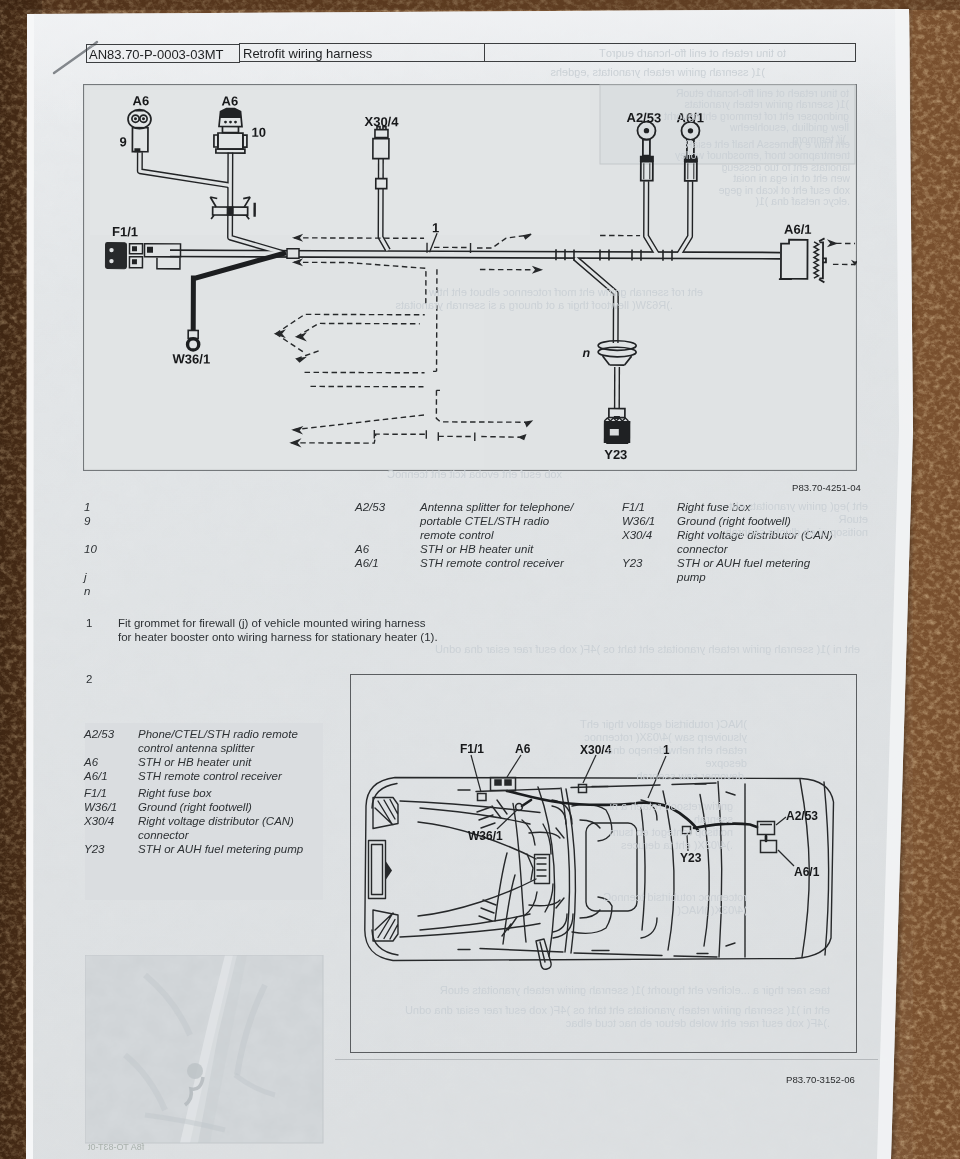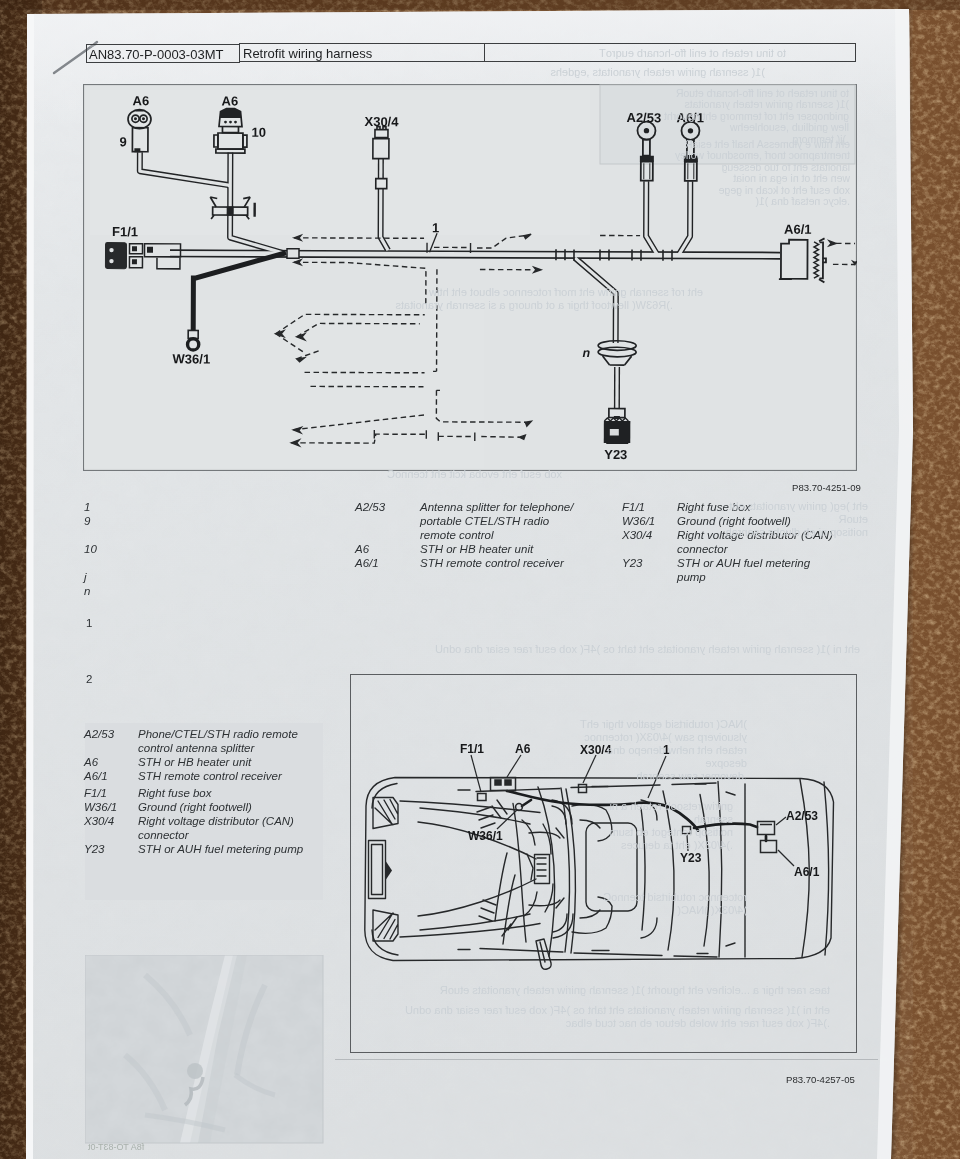--- a/index.html
+++ b/index.html
@@ -264,32 +264,33 @@
  <text x="583" y="355" font-family="Liberation Sans, sans-serif" font-style="italic" font-weight="bold" font-size="12.5px" fill="#17181a">n</text>
  </g>
 </svg>
 
 <div class="cell" style="left:86px;top:44px;width:154px;height:19px"></div>
 <div class="cell" style="left:239px;top:43px;width:246px;height:19px"></div>
 <div class="cell" style="left:484px;top:43px;width:372px;height:19px"></div>
 <div class="abs" style="left:89px;top:47px;font-size:13px;color:#1d1f21">AN83.70-P-0003-03MT</div>
 <div class="abs" style="left:243px;top:46px;font-size:13px;color:#1d1f21">Retrofit wiring harness</div>
 
-<div class="cap" style="left:792px;top:482px">P83.70-4251-09</div>
-<div class="cap" style="left:786px;top:1074px">P83.70-4257-05</div>
+<div class="cap" style="left:792px;top:482px">P83.70-4251-04</div>
+<div class="cap" style="left:786px;top:1074px">P83.70-3152-06</div>
 
 <div class="leg" style="left:84px;top:500px">1<br>9<br><br>10<br><br>j<br>n</div>
 
 <div class="leg" style="left:355px;top:500px">A2/53<br><br><br>A6<br>A6/1</div>
 <div class="leg" style="left:420px;top:500px">Antenna splitter for telephone/<br>portable CTEL/STH radio<br>remote control<br>STH or HB heater unit<br>STH remote control receiver</div>
 
 <div class="leg" style="left:622px;top:500px">F1/1<br>W36/1<br>X30/4<br><br>Y23</div>
 <div class="leg" style="left:677px;top:500px">Right fuse box<br>Ground (right footwell)<br>Right voltage distributor (CAN)<br>connector<br>STH or AUH fuel metering<br>pump</div>
 
 <div class="reg" style="left:86px;top:617px">1</div>
+<div class="reg" style="left:118px;top:617px">Fit grommet for firewall (j) of vehicle mounted wiring harness<br>for heater booster onto wiring harness for stationary heater (1).</div>
 <div class="reg" style="left:86px;top:673px">2</div>
 
 <div class="abs" style="left:85px;top:723px;width:238px;height:177px;background:#dadde0"></div>
 <div class="leg" style="left:84px;top:727px">A2/53<br><br>A6<br>A6/1</div>
 <div class="leg" style="left:138px;top:727px">Phone/CTEL/STH radio remote<br>control antenna splitter<br>STH or HB heater unit<br>STH remote control receiver</div>
 <div class="leg" style="left:84px;top:786px">F1/1<br>W36/1<br>X30/4<br><br>Y23</div>
 <div class="leg" style="left:138px;top:786px">Right fuse box<br>Ground (right footwell)<br>Right voltage distributor (CAN)<br>connector<br>STH or AUH fuel metering pump</div>
 
 <svg class="abs" style="left:85px;top:955px" width="240" height="190" viewBox="0 0 240 190">
  <defs>

